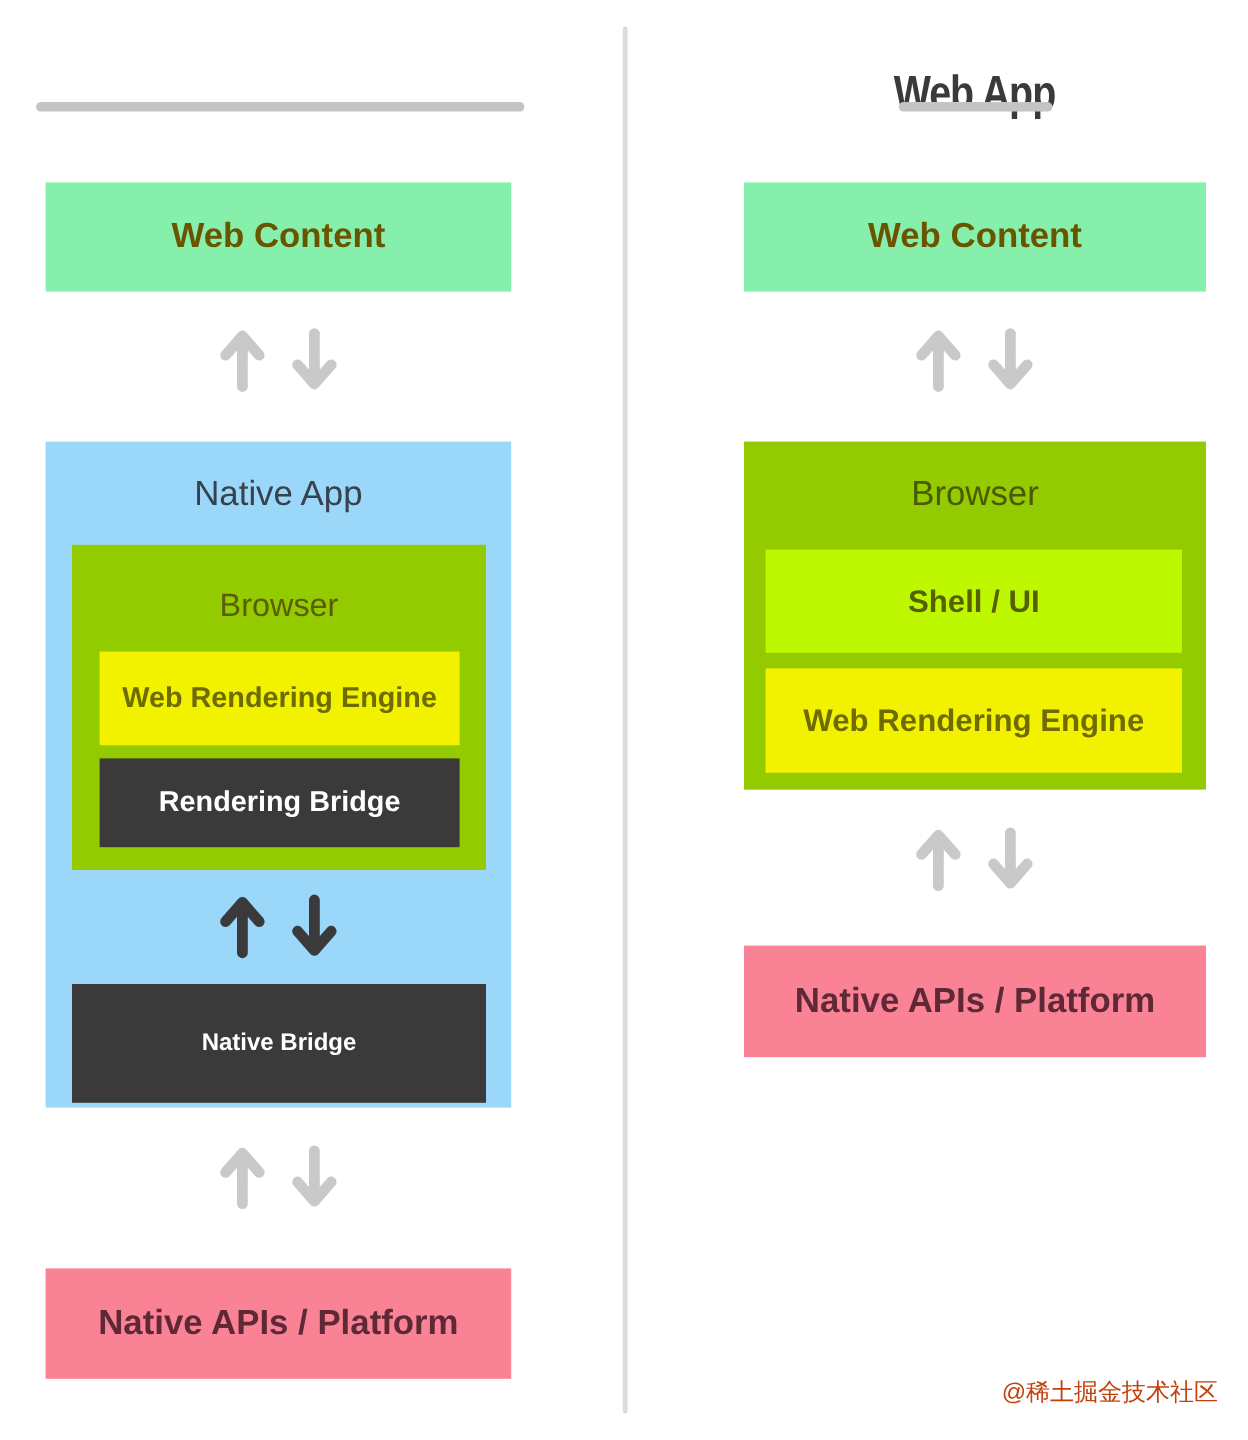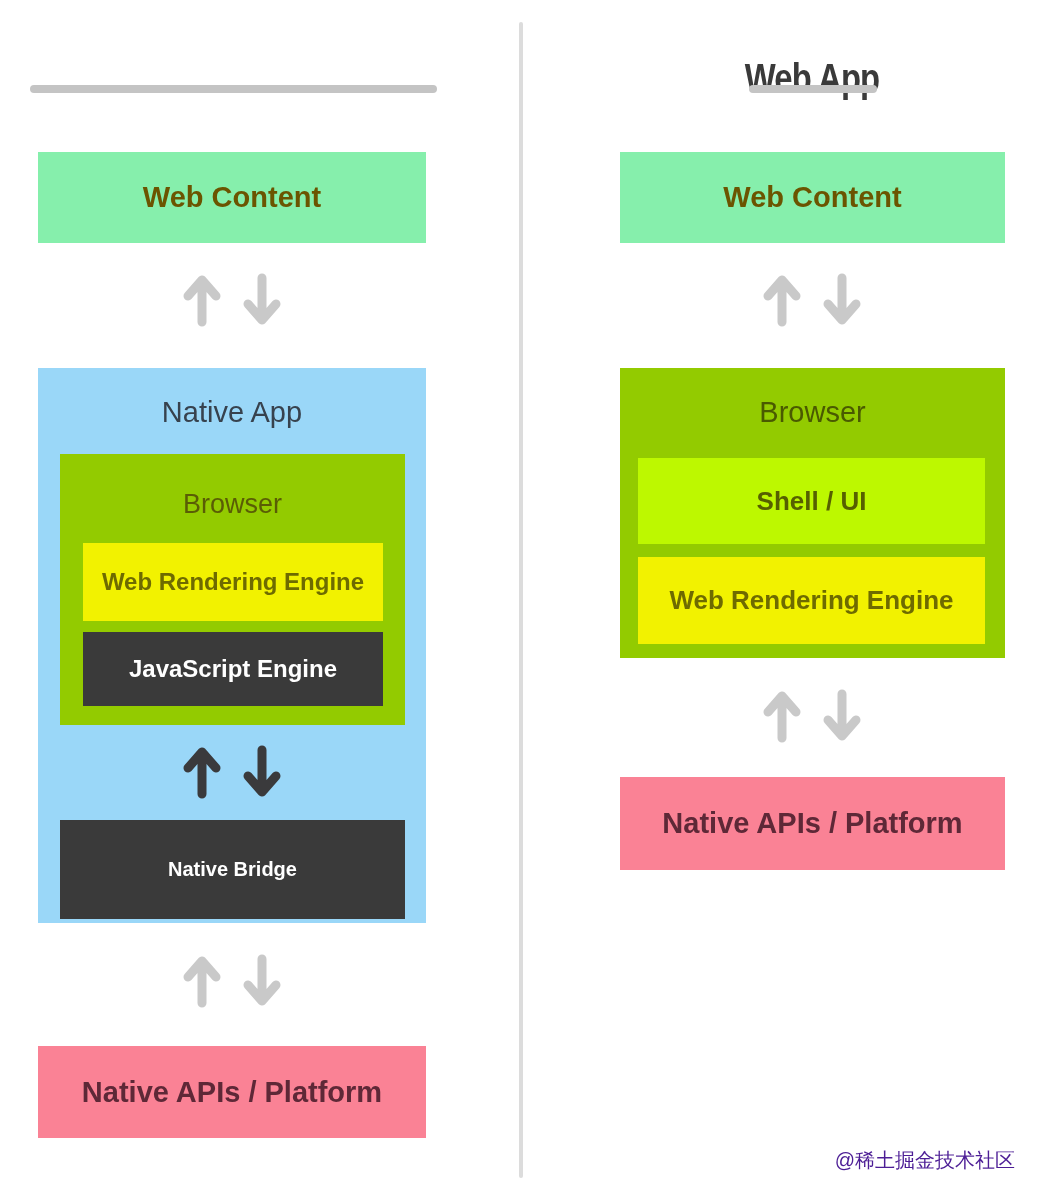--- a/index.html
+++ b/index.html
@@ -41,21 +41,21 @@
     justify-content: center;
     font-weight: bold;
     text-align: center;
   }
   .gold   { background: #86efac; color: #6b5400; font-size: 29px; }
   .blue   { background: #9ad7f8; }
   .green  { background: #93cb00; }
   .lgreen { background: #bdf800; color: #566000; font-size: 26px; text-align: right; }
   .yellow { background: #f2f200; color: #6e6b00; }
   .dark   { background: #3a3a3a; color: #ffffff; }
-  .pink   { background: #fa8295; color: #5e2837; font-size: 29px; }
+  .pink   { background: #fa8295; color: #5e2837; font-size: 29px; margin-top: 11px; }
 
   .box-heading {
     font-weight: normal;
     text-align: center;
     width: 100%;
   }
   .native-app-label { color: #37424e; font-size: 29px; }
   .webview-label    { color: #5a5d05; font-size: 27px; }
   .browser-label    { color: #4a5a00; font-size: 29px; }
 
@@ -70,21 +70,21 @@
   .arrows-gray { color: #c9c9c9; }
   .arrows-dark { color: #3a3a3c; }
 
   .divider {
     background: #dcdcdc;
     width: 4px;
     border-radius: 2px;
   }
 
   .watermark {
-    color: #4c1d95;
+    color: #c2410c;
     font-size: 20px;
     text-align: right;
     white-space: nowrap;
     margin-left: 48px;
   }
 </style>
 </head>
 <body>
 
 <div class="canvas">
@@ -116,21 +116,21 @@
 
   <div class="abs green" style="left:60px; top:454px; width:345px; height:271px;"></div>
 
   <div class="abs box-heading webview-label" style="left:60px; top:489px; width:345px;">Browser</div>
 
   <div class="abs box yellow" style="left:83px; top:543px; width:300px; height:78px; font-size:24px;">
     <span>Web Rendering Engine</span>
   </div>
 
   <div class="abs box dark" style="left:83px; top:632px; width:300px; height:74px; font-size:24px;">
-    <span>JavaScript Engine</span>
+    <span>Rendering Bridge</span>
   </div>
 
   <div class="abs arrow-pair arrows-dark" style="left:180px; top:744px;">
     <span class="arrow">
       <svg viewBox="0 0 44 56">
           <path d="M22 50 L22 10 M8 24 L22 8 L36 24" fill="none" stroke="currentColor" stroke-width="9" stroke-linecap="round" stroke-linejoin="round"></path>
         </svg>
     </span>
     <span class="arrow">
       <svg viewBox="0 0 44 56">

